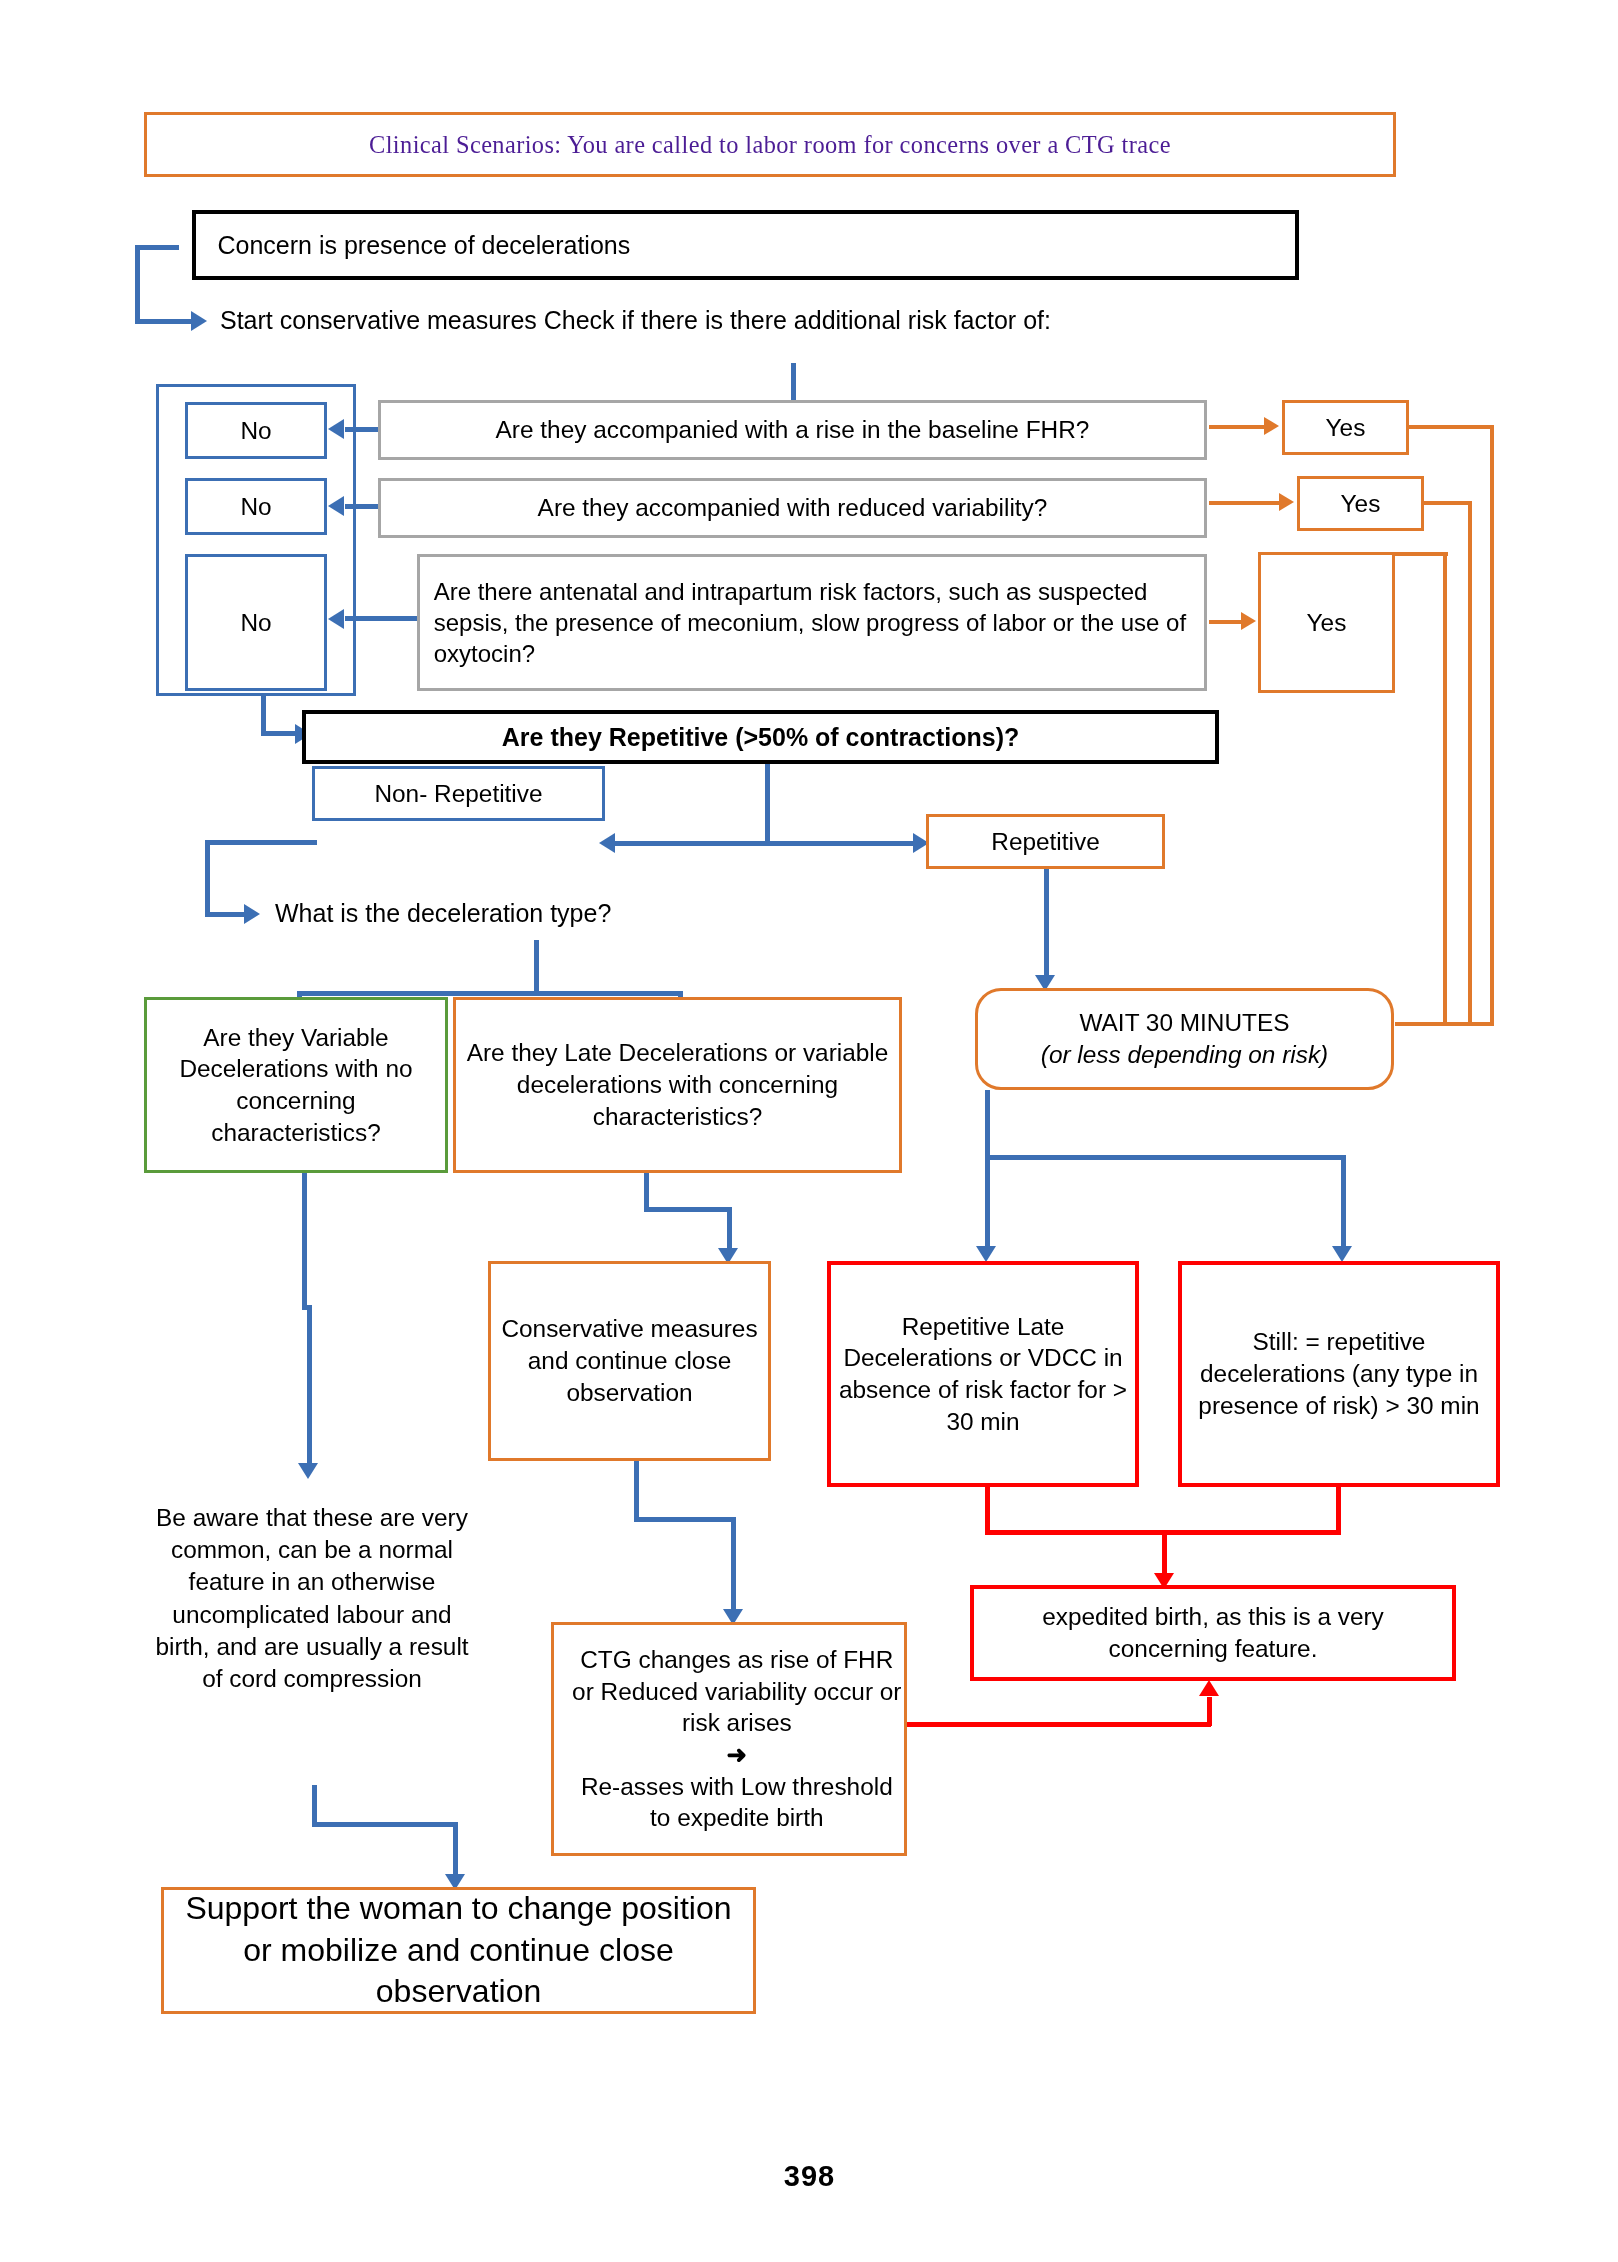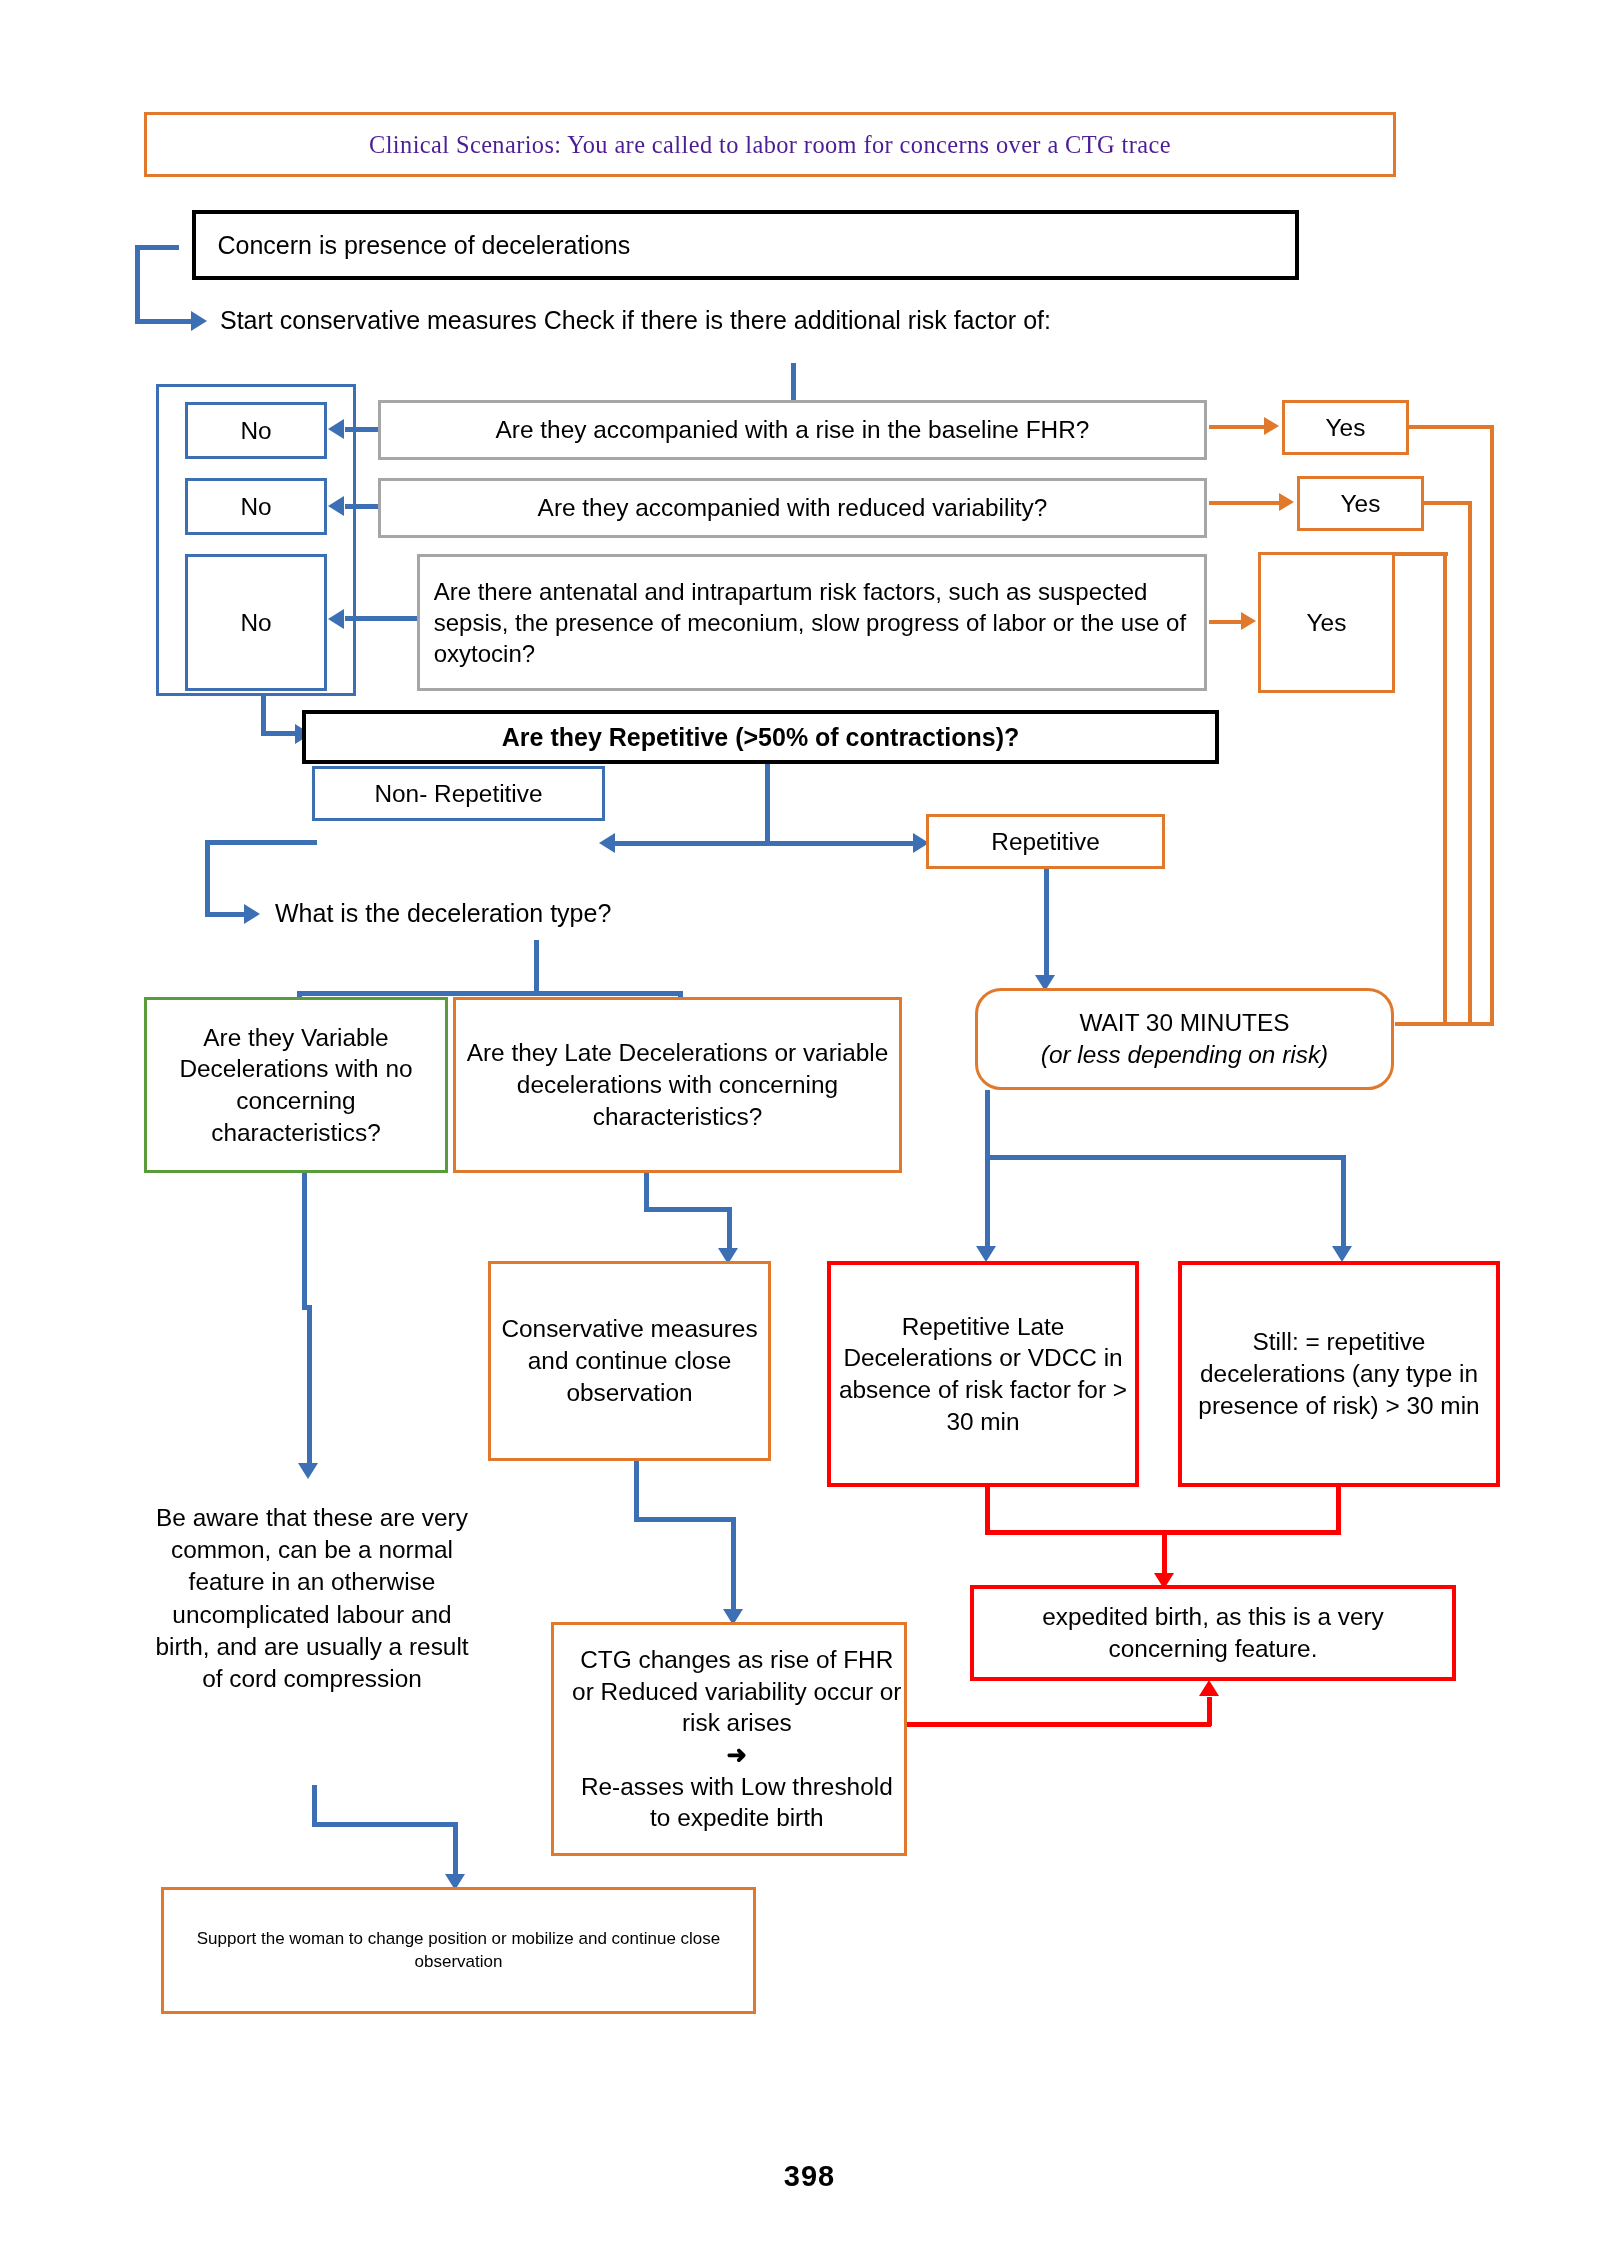--- a/index.html
+++ b/index.html
@@ -294,21 +294,21 @@
 
   <div class="plain" style="left:144px; top:1502px; width:336px; font-size:24.4px;">
     <span>Be aware that these are very common, can be a normal feature in an otherwise uncomplicated labour and birth, and are usually a result of cord compression</span>
   </div>
 
   <div class="seg c-blue" style="left:312px; top:1785px; width:4.9px; height:41px;"></div>
   <div class="seg c-blue" style="left:312px; top:1822px; width:146px; height:4.9px;"></div>
   <div class="seg c-blue" style="left:453px; top:1822px; width:4.9px; height:59px;"></div>
   <div class="arrow a-down-blue" style="left:445px; top:1874px;"></div>
 
-  <div class="node b-orange" style="left:161px; top:1887px; width:595px; height:127px; font-size:17px;">
+  <div class="node b-orange" style="left:161px; top:1887px; width:595px; height:127px; font-size:32px;">
     <span>Support the woman to change position or mobilize and continue close observation</span>
   </div>
 
   <div class="pagenum" style="top:2160px;">
     <span>398</span>
   </div>
 
 </div>
 
 

